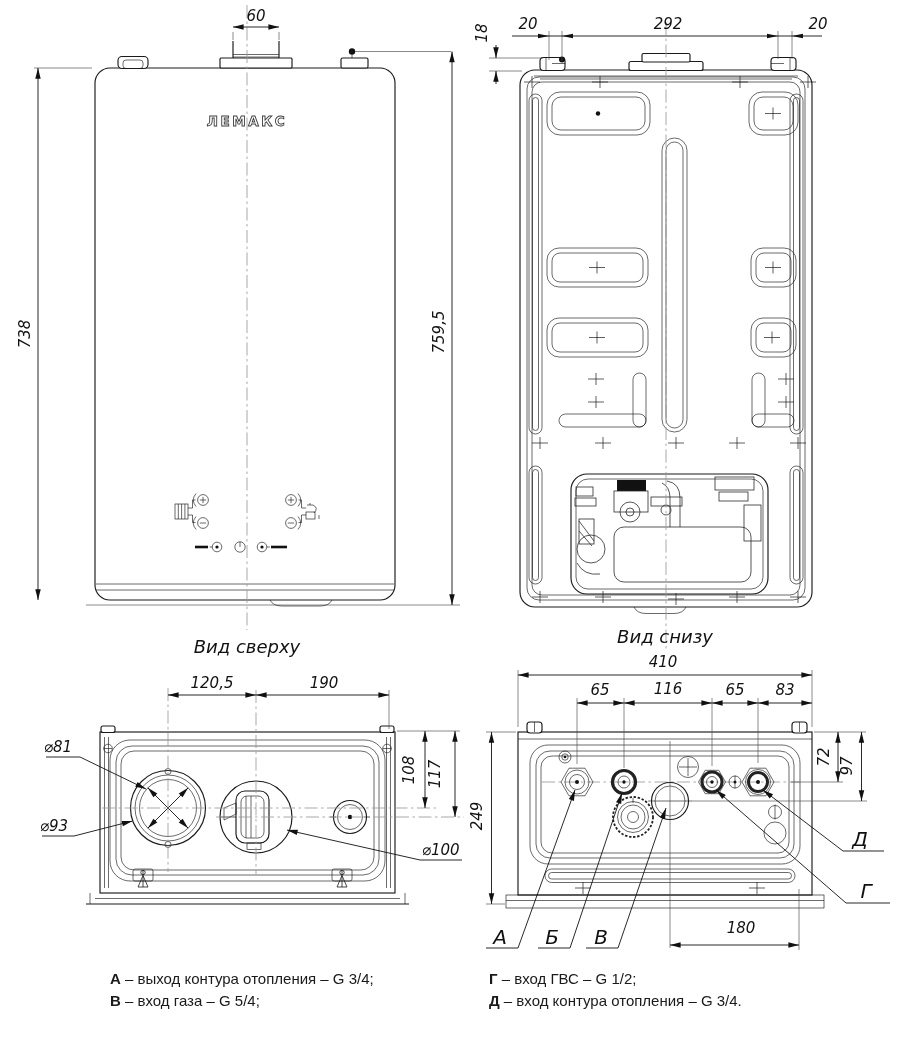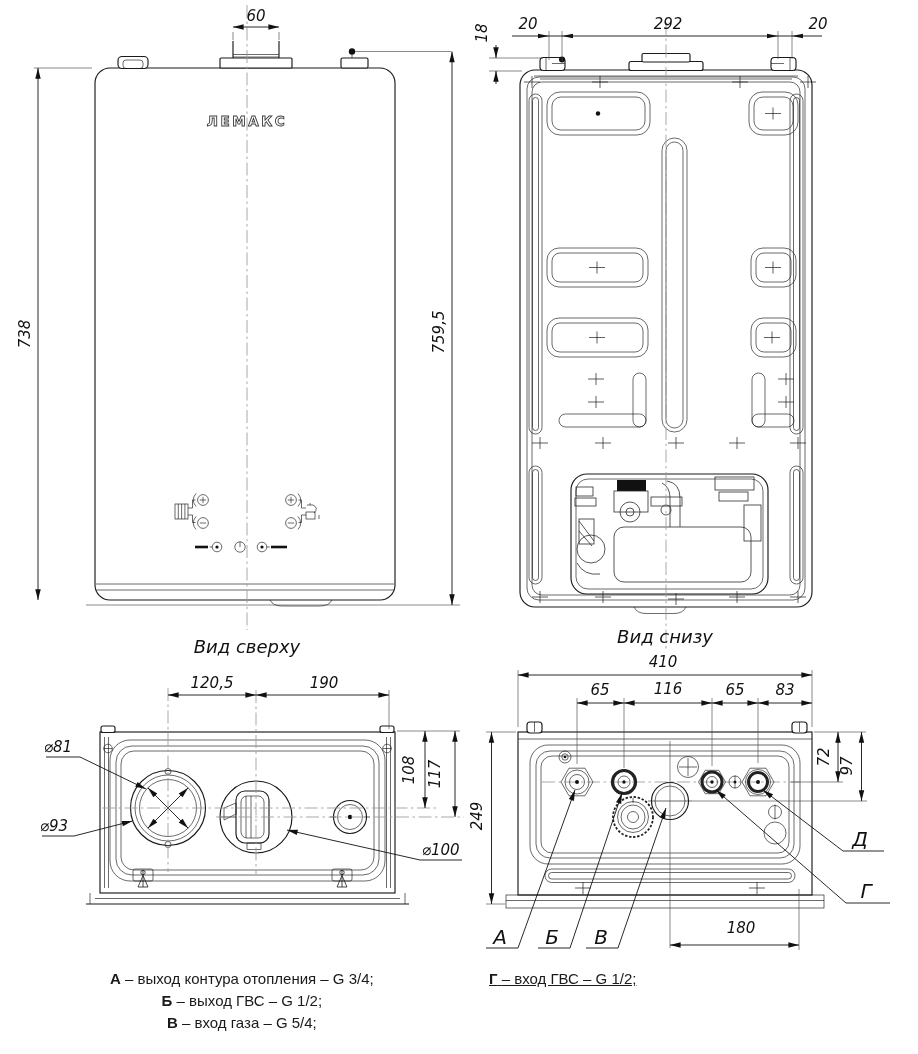--- a/index.html
+++ b/index.html
@@ -24,22 +24,22 @@
   .t-cap  { font:italic 18px "DejaVu Sans", sans-serif; }
   .t-port { font:italic 20px "DejaVu Sans", sans-serif; }
   .t-logo { font:700 13.5px "DejaVu Sans", sans-serif; letter-spacing:2.5px;
             fill:#fff; stroke:#3d3d3d; stroke-width:0.9; }
   .mid { text-anchor:middle; }
   
   .legend { position:absolute; left:0; top:968px; width:918px;
             font:15px "Liberation Sans", sans-serif; color:#1a1a1a; }
   .leg-col { position:absolute; top:0; }
   .leg-col.left  { left:110px; }
-  .leg-col.right { left:489px;text-decoration:underline; }
-  .leg-row { line-height:22px; white-space:nowrap;text-align:center; }
+  .leg-col.right { left:489px; }
+  .leg-row { line-height:22px; white-space:nowrap; }
   .leg-row b { font-weight:700; }
 </style>
 </head>
 <body>
 
 <div class="stage">
 <svg width="918" height="960" viewBox="0 0 918 960">
   <defs>
     <marker id="m" viewBox="0 0 12 8" refX="11.4" refY="4" markerWidth="13" markerHeight="9" orient="auto-start-reverse">
       <path d="M0.5,1.2 L11.4,4 L0.5,6.8 Z" fill="#111"></path>
@@ -433,20 +433,20 @@
       <path class="dim" d="M843,851 H884"></path>
           <path class="dim" d="M843,851 L763,790" marker-end="url(#m)"></path>
       <text class="t-port mid" x="860" y="846">Д</text>
     </g>
   </g>
 </svg>
 
 <div class="legend">
   <div class="leg-col left">
     <div class="leg-row"><b>А</b> <span>– выход контура отопления – G 3/4;</span></div>
-    <div class="leg-row"><b>Б</b> <span>– выход ГВС – G 1/2;</span></div>
     <div class="leg-row"><b>В</b> <span>– вход газа – G 5/4;</span></div>
   </div>
   <div class="leg-col right">
     <div class="leg-row"><b>Г</b> <span>– вход ГВС – G 1/2;</span></div>
+    <div class="leg-row"><b>Д</b> <span>– вход контура отопления – G 3/4.</span></div>
   </div>
 </div>
 </div>
 
 </body></html>

